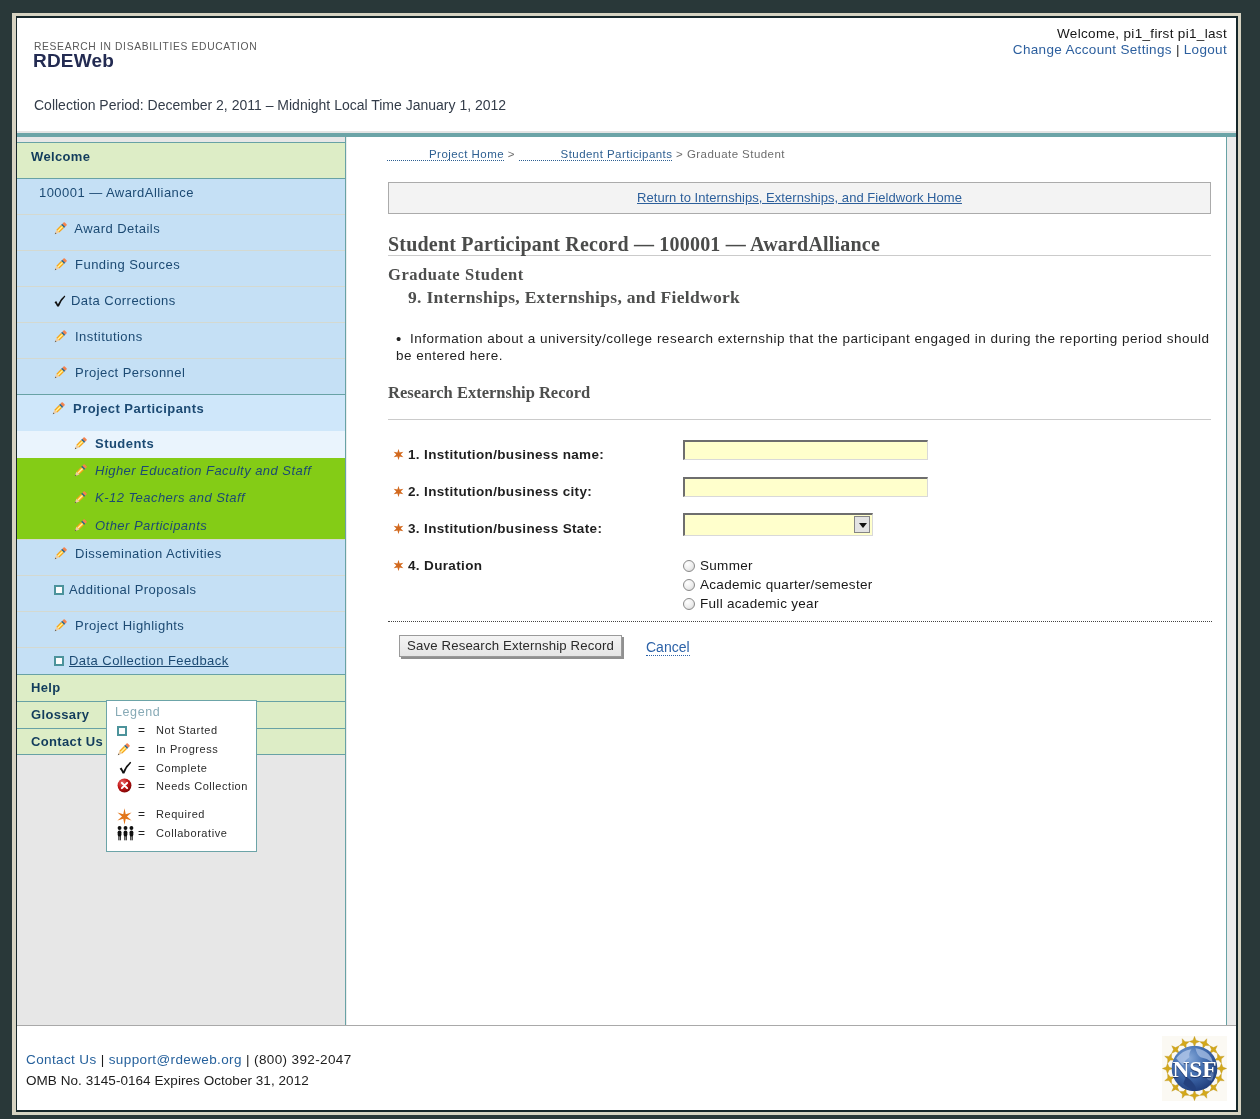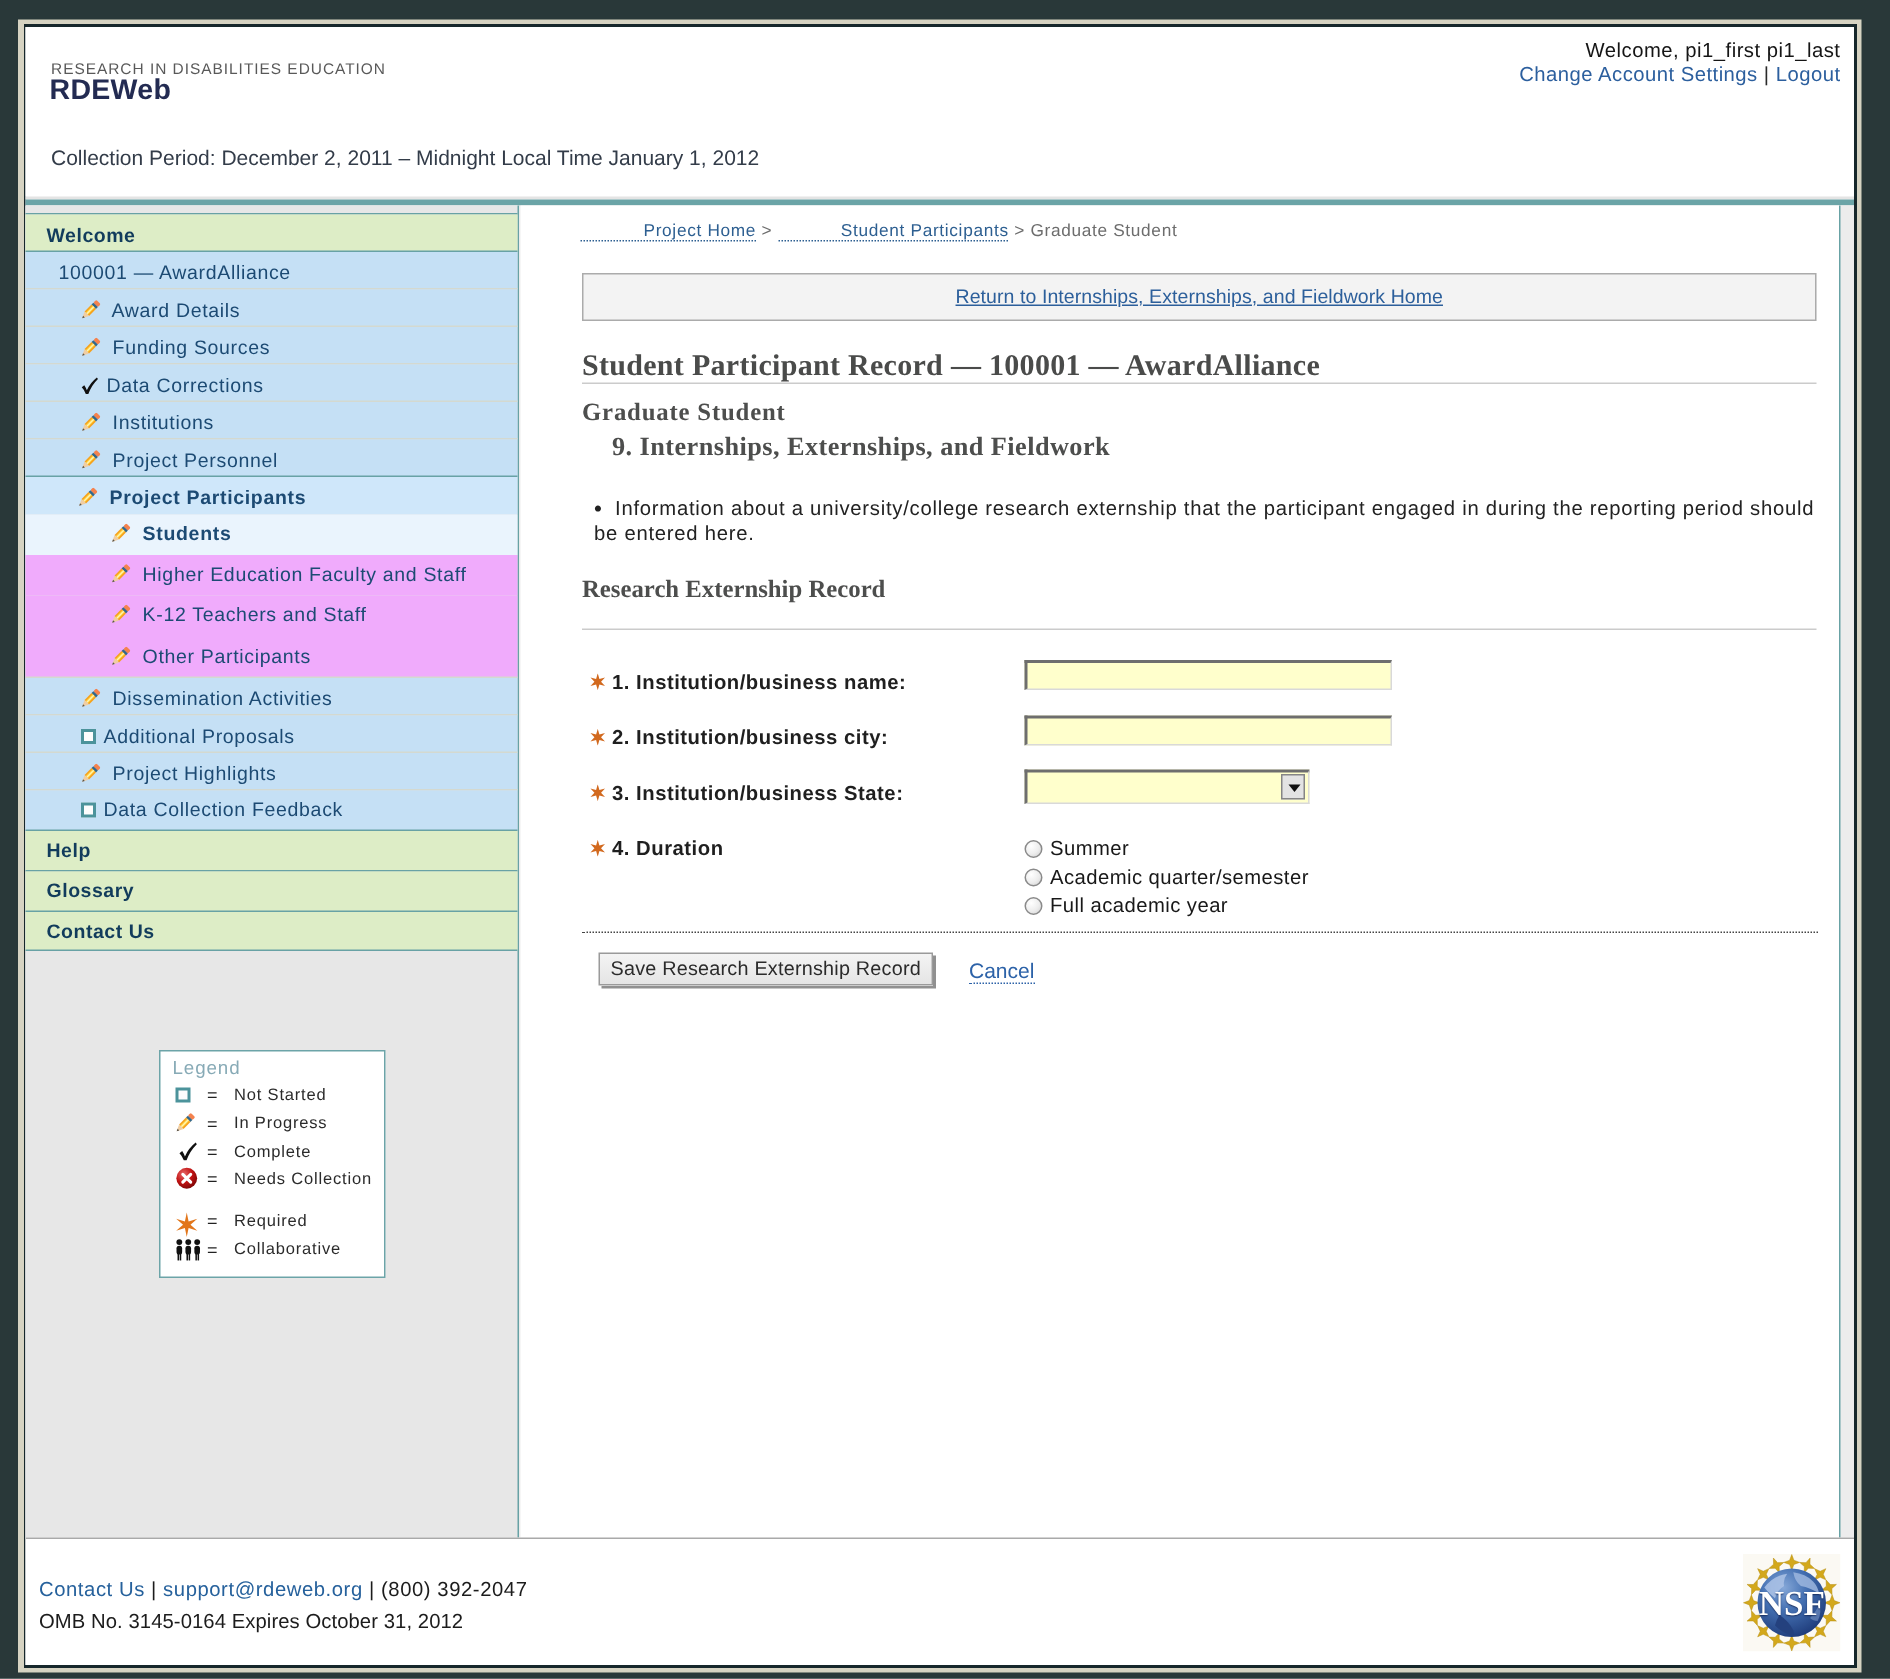--- a/index.html
+++ b/index.html
@@ -15,28 +15,28 @@
 .h-welcome { position:absolute; right:9px; top:8px; font-size:13.5px; color:#151515; text-align:right; letter-spacing:0.33px; }
 .h-links { position:absolute; right:9px; top:24px; font-size:13.5px; color:#2a2a2a; text-align:right; letter-spacing:0.32px; }
 .h-links a { color:#2c5f9e; text-decoration:none; }
 
 .grayline { position:absolute; left:0; right:0; top:113px; height:2px; background:#e4e4e4; }
 .tealbar { position:absolute; left:0; right:0; top:115px; height:4px; background:#6ba4a7; }
 
 .main { position:absolute; left:0; right:0; top:119px; height:889px; background:#ececec; }
 .sidebar { position:absolute; left:0; top:0; bottom:0; width:329px; background:#e7e7e7; border-right:1px solid #68a2a5; }
 .menu { position:absolute; left:0; top:5px; width:328px; border-top:1px solid #68a2a5; }
-.mi { position:relative; height:25px; line-height:27px; font-size:13px; letter-spacing:0.45px; color:#1c4a73; border-bottom:1px solid #d4d9d0; background:#c5e0f5; white-space:nowrap; }
+.mi { position:relative; height:36px; line-height:27px; font-size:13px; letter-spacing:0.45px; color:#1c4a73; border-bottom:1px solid #d4d9d0; background:#c5e0f5; white-space:nowrap; }
 .mi.green { background:#ddedc6; color:#123c5c; font-weight:bold; border-bottom:1px solid #68a2a5; padding-left:14px; letter-spacing:0.35px; }
 .mi.award { padding-left:22px; }
 .mi.l2 { padding-left:37px; }
 .mi.l3 { padding-left:57px; }
 .mi.sel { background:#cfe7fa; font-weight:bold; border-bottom:none; padding-left:35px; }
 .mi.stud { background:#eaf4fd; font-weight:bold; border-bottom:none; }
-.mi.sub { background:#f0abfc; border-bottom:none; }
+.mi.sub { background:#84cc16; border-bottom:none;font-style:italic; }
 .mi.h26 { height:27px; line-height:26px; }
 .ic { display:inline-block; vertical-align:middle; margin-left:-1px; margin-right:4px; position:relative; top:-1px; }
 .sqr { display:inline-block; width:10px; height:10px; border:2px solid #4c939b; background:#fdfdfd; margin-right:5px; vertical-align:middle; position:relative; top:-1px; }
 
 .legend { position:absolute; left:89px; top:563px; width:151px; height:152px; background:#fff; border:1px solid #6ca4a8; }
 .lg-title { position:absolute; left:8px; top:4px; font-size:12.5px; color:#87aab6; letter-spacing:0.6px; }
 .lg-row { position:absolute; left:0; width:100%; height:19px; }
 .lg-eq { position:absolute; left:31px; top:1px; font-size:12px; color:#222; }
 .lg-tx { position:absolute; left:49px; top:2px; font-size:11px; color:#2b2b2b; letter-spacing:0.55px; white-space:nowrap; }
 .lg-ic { position:absolute; left:10px; top:0; width:16px; height:16px; }
@@ -210,21 +210,21 @@
                 <g transform="rotate(45 7 7)">
                   <rect x="4.9" y="-1" width="4.2" height="2.8" rx="0.9" fill="#f4824e"></rect>
                   <rect x="4.9" y="1.7" width="4.2" height="1.8" fill="#33688a"></rect>
                   <rect x="4.9" y="3.5" width="4.2" height="6.5" fill="#f6a21d"></rect>
                   <rect x="6" y="3.5" width="2" height="6.5" fill="#ffd23e"></rect>
                   <rect x="6.6" y="3.5" width="0.9" height="6.5" fill="#fff3b0"></rect>
                   <polygon points="4.9,10 9.1,10 7,14.4" fill="#f0cda2"></polygon>
                   <polygon points="6.2,12.7 7.8,12.7 7,14.4" fill="#57524a"></polygon>
                 </g>
               </svg> Project Highlights</div>
-        <div class="mi l2 h26" style="border-bottom-color:#68a2a5;"><span class="sqr"></span>Data Collection Feedback</div>
+        <div class="mi l2 h26" style="border-bottom-color:#68a2a5;text-decoration:underline;"><span class="sqr"></span>Data Collection Feedback</div>
         <div class="mi green h26">Help</div>
         <div class="mi green h26">Glossary</div>
         <div class="mi green" style="height:26px; line-height:25px;">Contact Us</div>
       </div>
       <div class="legend">
         <div class="lg-title">Legend</div>
         <div class="lg-row" style="top:21px;">
               <span class="lg-ic"><span class="sqr" style="margin:0;"></span></span>
               <span class="lg-eq">=</span>
               <span class="lg-tx">Not Started</span>

